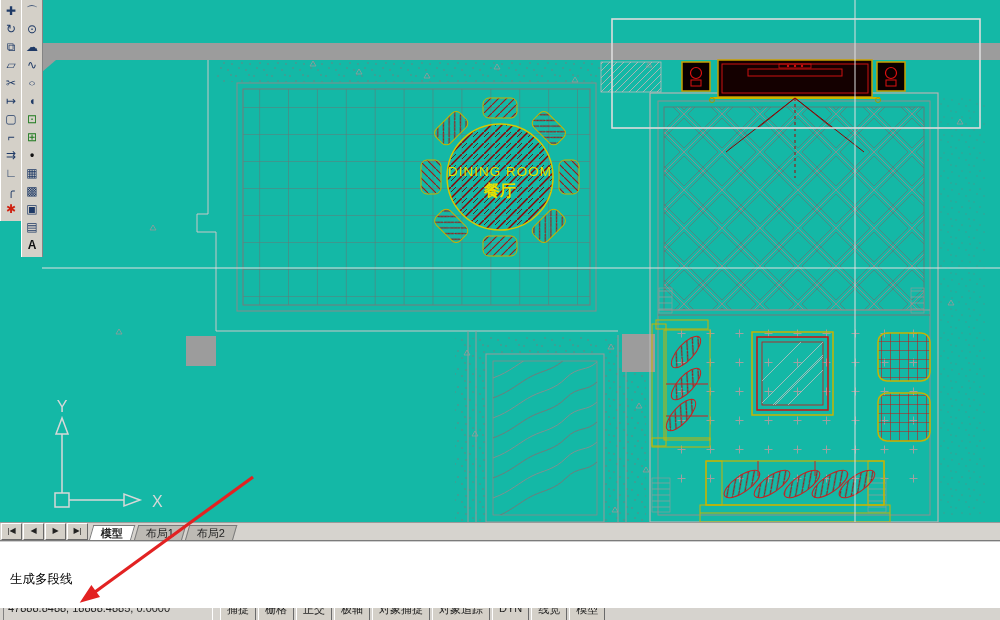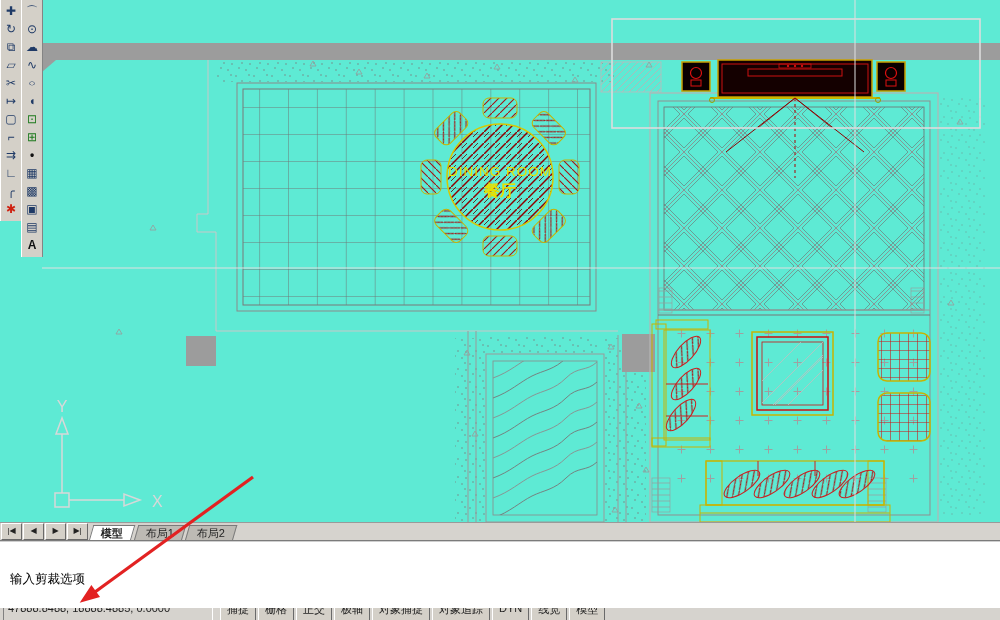--- a/index.html
+++ b/index.html
@@ -1,17 +1,17 @@
 <!DOCTYPE html>
 <html><head>
 <meta charset="utf-8">
 <style>
   html,body{margin:0;padding:0;width:1000px;height:620px;overflow:hidden;background:#d6d3ce;
             font-family:"Liberation Sans",sans-serif;}
-  .canvas{position:absolute;left:0;top:0;width:1000px;height:522px;background:#5eead4;}
+  .canvas{position:absolute;left:0;top:0;width:1000px;height:522px;background:#14b8a6;}
   
   .vtb{position:absolute;top:0;background:#d4d0c8;border-right:1px solid #848484;border-left:1px solid #fff;
        z-index:10;display:flex;flex-direction:column;align-items:center;padding-top:2px;}
   #tb-modify{left:0;width:20px;height:219px;}
   #tb-draw{left:21px;width:20px;height:255px;}
   .ticon{width:18px;height:18px;line-height:18px;text-align:center;font-size:12px;color:#1f3a66;
          cursor:pointer;display:block;}
   .ticon.grn{color:#1e7a1e}.ticon.red{color:#cf2010}.ticon.blk{color:#111;font-weight:bold}
   .ticon.squish{transform:scaleY(.72)}
   
@@ -312,21 +312,21 @@
   <span class="navbtn">◀</span>
   <span class="navbtn">▶</span>
   <span class="navbtn">▶|</span>
   <span class="tab active"><span>模型</span></span>
   <span class="tab"><span>布局1</span></span>
   <span class="tab"><span>布局2</span></span>
 </div>
 
 <div class="cmdwin">
   <div class="cmdhist">
-    <div>输入剪裁选项</div>
+    <div>生成多段线</div>
     <div>[开(ON)/关(OFF)/剪裁深度(C)/删除(D)/生成多段线(P)/新建边界(N)] &lt;新建边界&gt;:</div>
     
   </div>
 
 </div>
 
 <div class="statusbar">
   <span class="coords">47888.8488, 18888.4885, 0.0000</span>
   <span class="sbtn">捕捉</span>
   <span class="sbtn">栅格</span>

